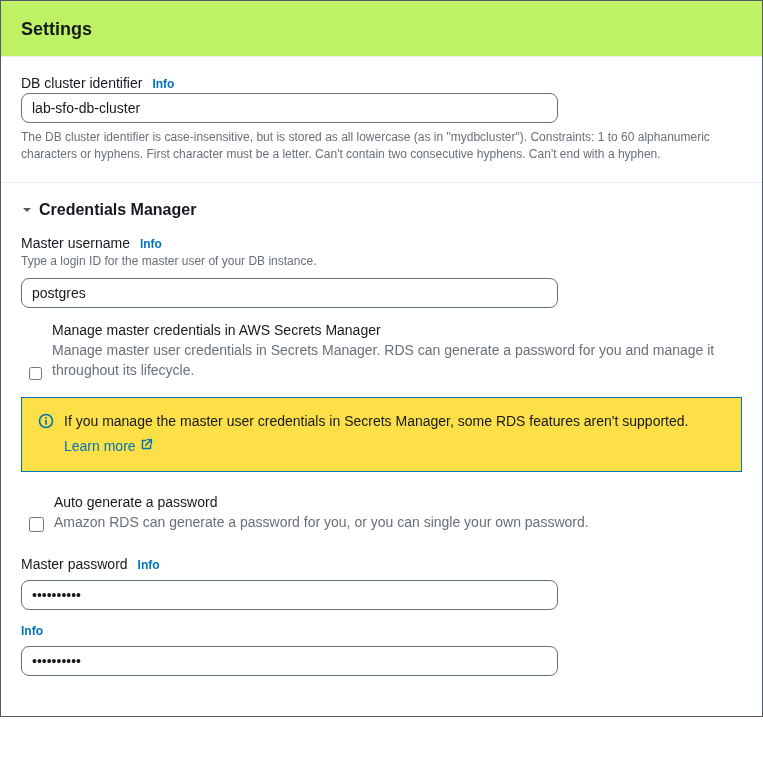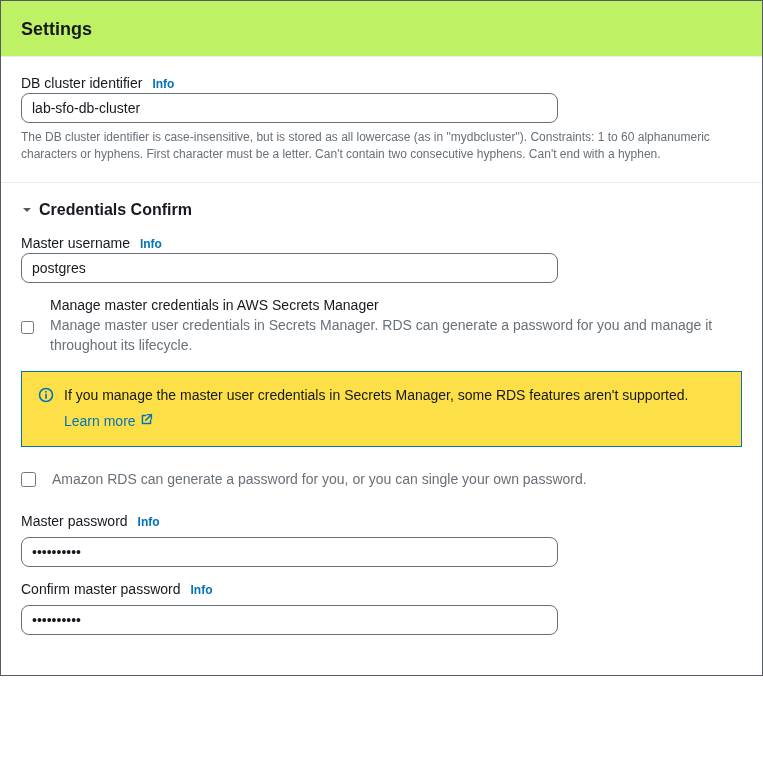--- a/index.html
+++ b/index.html
@@ -85,23 +85,23 @@
     .section-title {
       font-size: 16px;
       font-weight: 700;
       color: #16191f;
     }
     .caret-icon {
       display: inline-flex;
     }
     .checkbox-row {
       display: flex;
-      align-items: center;
-      gap: 16px;
-      margin: 14px 0 6px;
+      align-items: flex-end;
+      gap: 10px;
+      margin: 14px 8px 6px;
     }
     .checkbox-row input[type="checkbox"] {
       width: 15px;
       height: 15px;
       margin-top: 2px;
       border: 1px solid #687078;
       accent-color: #0073bb;
       cursor: pointer;
     }
     .checkbox-text .cb-label {
@@ -166,28 +166,29 @@
     </div>
 
     <hr class="divider">
 
     <div class="section-header">
       <span class="caret-icon">
         <svg width="12" height="12" viewBox="0 0 12 12">
             <path d="M2 4 L6 8 L10 4 Z" fill="#545b64"></path>
           </svg>
       </span>
-      <span class="section-title">Credentials Confirm</span>
+      <span class="section-title">Credentials Manager</span>
     </div>
 
     <div class="field-group">
       <div class="field-label-row">
         <span class="field-label">Master username</span>
         <a class="info-link">Info</a>
       </div>
+      <div class="field-desc">Type a login ID for the master user of your DB instance.</div>
       <input type="text" value="postgres" style="">
     </div>
 
     <div class="checkbox-row">
       <input type="checkbox" style="">
       <div class="checkbox-text">
         <span class="cb-label">Manage master credentials in AWS Secrets Manager</span>
         <span class="cb-desc">Manage master user credentials in Secrets Manager. RDS can generate a password for you and manage it throughout its lifecycle.</span>
       </div>
     </div>
@@ -211,35 +212,35 @@
               <path d="M14 2L7 9"></path>
             </svg>
           </span>
         </a>
       </div>
     </div>
 
     <div class="checkbox-row">
       <input type="checkbox" style="">
       <div class="checkbox-text">
+        <span class="cb-label">Auto generate a password</span>
         <span class="cb-desc">Amazon RDS can generate a password for you, or you can single your own password.</span>
       </div>
     </div>
 
     <div class="field-group" style="margin-top:24px">
       <div class="field-label-row">
         <span class="field-label">Master password</span>
         <a class="info-link">Info</a>
       </div>
       <input type="password" style="margin-top: 6px;" value="••••••••••">
     </div>
 
     <div class="field-group" style="margin-top:14px">
       <div class="field-label-row">
-        <span class="field-label">Confirm master password</span>
         <a class="info-link">Info</a>
       </div>
       <input type="password" style="margin-top: 6px;" value="••••••••••">
     </div>
 
     <div class="spacer-bottom"></div>
   </div>
 </div>
 
 </body></html>

